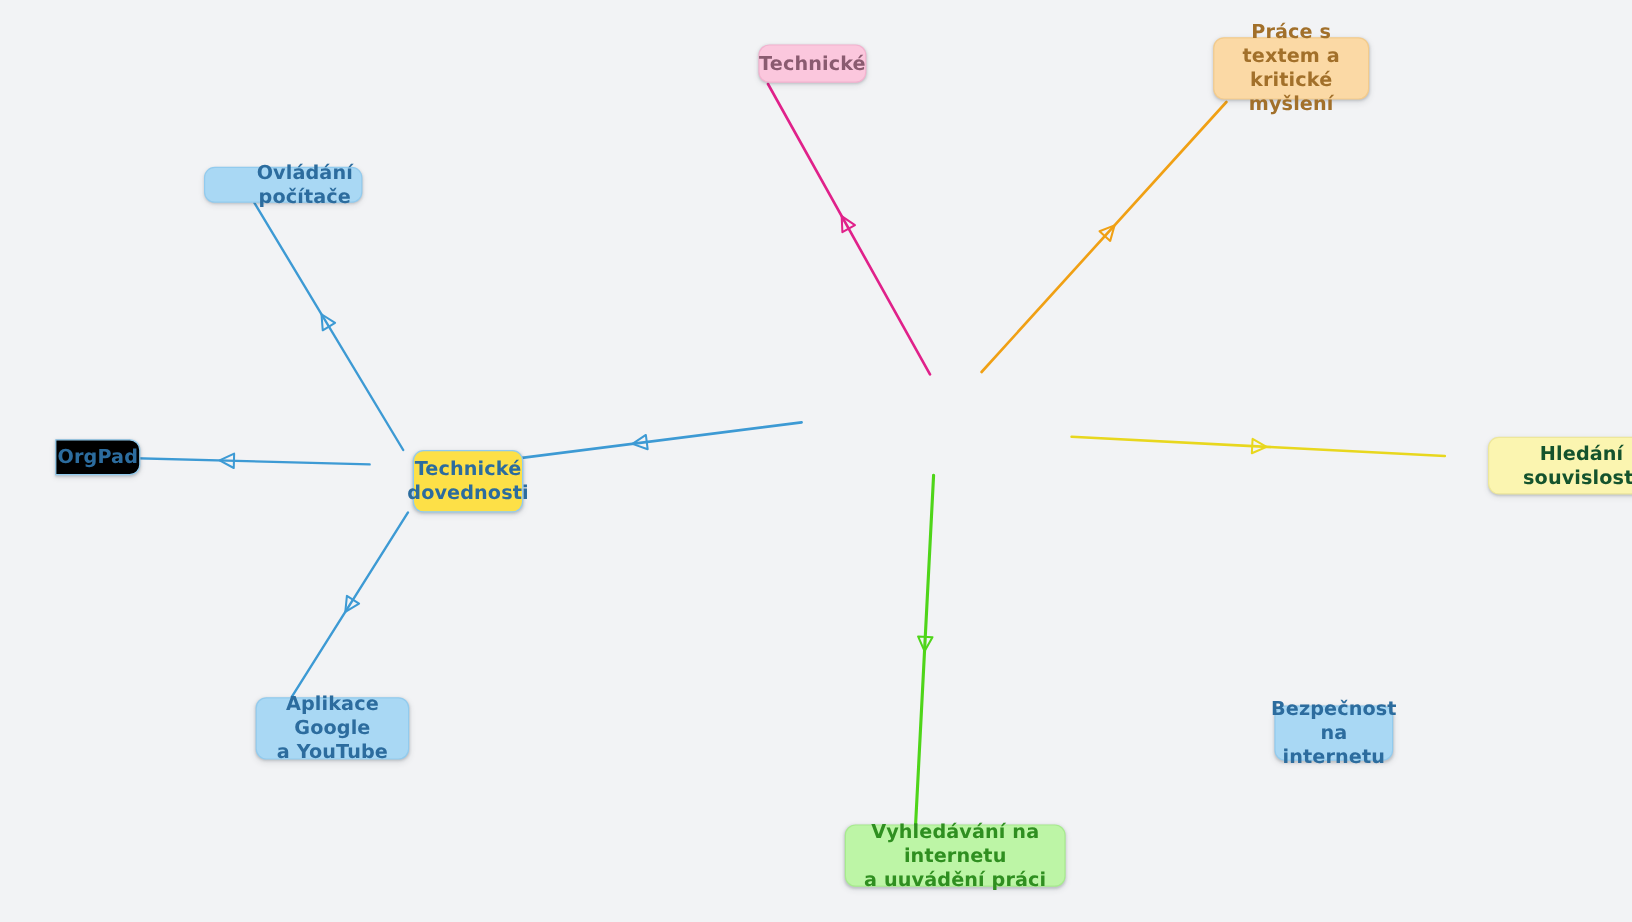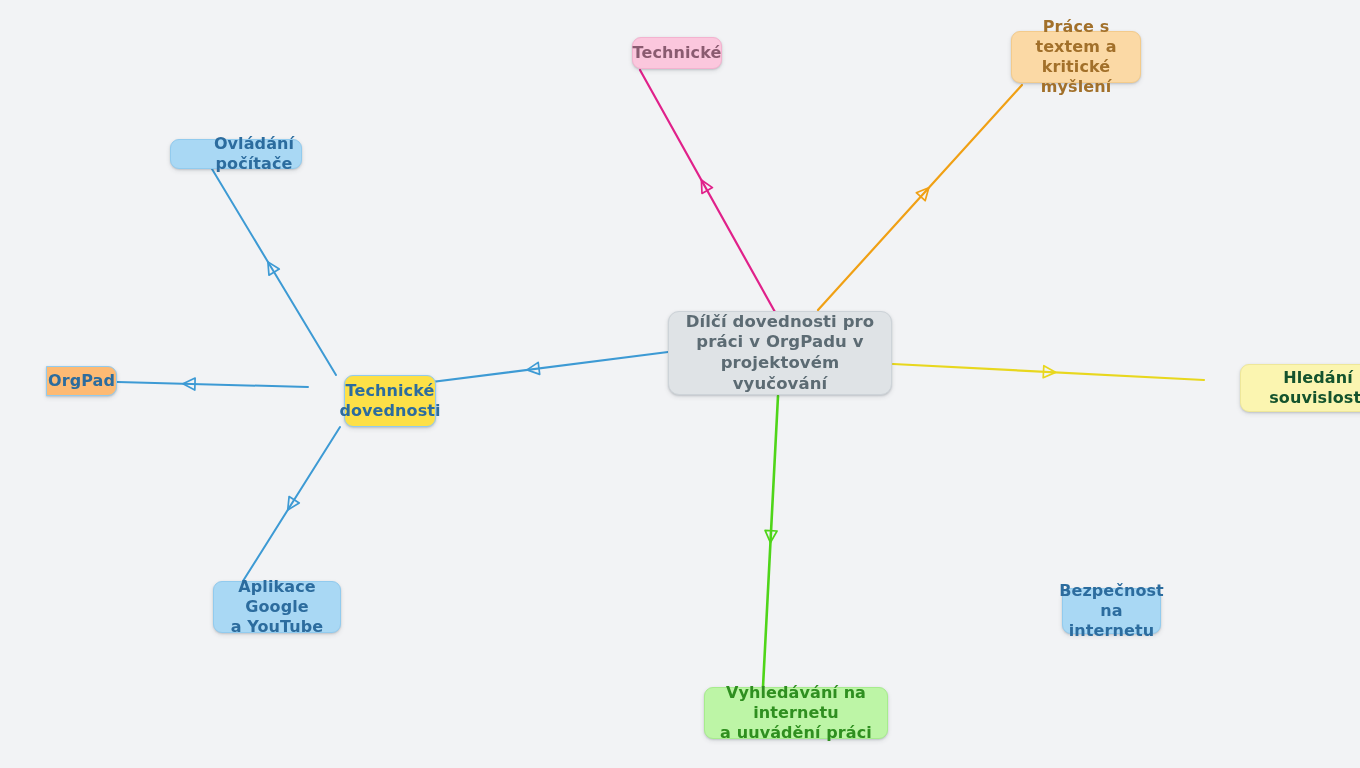--- a/index.html
+++ b/index.html
@@ -93,30 +93,27 @@
       </g>
       <g>
         <line x1="308" y1="387" x2="81" y2="381" stroke="#3d9ad4" stroke-width="2" stroke-linecap="round"></line>
         <path d="M 7,0 L -5,-6 L -5,6 Z" fill="none" stroke="#3d9ad4" stroke-width="1.7" stroke-linejoin="round" transform="translate(189.95999999999998,383.88) rotate(-178.4859266393649)"></path>
       </g>
       <g>
         <line x1="340" y1="427" x2="243" y2="581" stroke="#3d9ad4" stroke-width="2" stroke-linecap="round"></line>
         <path d="M 7,0 L -5,-6 L -5,6 Z" fill="none" stroke="#3d9ad4" stroke-width="1.7" stroke-linejoin="round" transform="translate(291.5,504) rotate(122.20560060923484)"></path>
       </g>
     </svg>
-<div class="node node-central" style="left: 668px; top: 311px; width: 224px; height: 84px; background: rgb(223, 227, 230); color: rgb(92, 107, 115); border: 1px solid rgb(205, 211, 216);">Dílčí dovednosti pro
-práci v OrgPadu v
-projektovém vyučování</div>
     <div class="node node-sub" style="left: 596px; top: 37px; width: 90px; height: 32px; background: rgb(251, 199, 221); color: rgb(138, 91, 112); border: 1px solid rgb(243, 178, 207);">Technické</div>
     <div class="node node-sub" style="left: 975px; top: 31px; width: 130px; height: 52px; background: rgb(251, 217, 165); color: rgb(162, 112, 42); border: 1px solid rgb(243, 203, 140);">Práce s textem a
 kritické myšlení</div>
     <div class="node node-sub clip-right" style="left: 1204px; top: 364px; width: 156px; height: 48px; background: rgb(251, 245, 176); color: #14532d; border: 1px solid rgb(238, 231, 154);">Hledání souvislostí</div>
     <div class="node node-sub" style="left: 668px; top: 687px; width: 184px; height: 52px; background: rgb(189, 245, 166); color: rgb(47, 143, 32); border: 1px solid rgb(167, 236, 141);">Vyhledávání na internetu
 a uuvádění práci</div>
     <div class="node node-sub" style="left: 308px; top: 375px; width: 92px; height: 52px; background: #fde047; color: rgb(44, 108, 158); border: 1px solid rgb(146, 203, 238);">Technické
 dovednosti</div>
     <div class="node node-sub" style="left: 134px; top: 139px; width: 132px; height: 30px; background: rgb(169, 216, 244); color: rgb(44, 108, 158); border: 1px solid rgb(146, 203, 238); padding-left: 48px;">Ovládání počítače</div>
-    <div class="node node-sub clip-left" style="left: 10px; top: 366px; width: 71px; height: 30px; background: #fdba74; color: rgb(44, 108, 158); border: 1px solid rgb(146, 203, 238);">OrgPad</div>
+    <div class="node node-sub clip-left" style="left: 10px; top: 366px; width: 71px; height: 30px; background: #000000; color: rgb(44, 108, 158); border: 1px solid rgb(146, 203, 238);">OrgPad</div>
     <div class="node node-sub" style="left: 1026px; top: 588px; width: 99px; height: 46px; background: rgb(169, 216, 244); color: rgb(44, 108, 158); border: 1px solid rgb(146, 203, 238);">Bezpečnost
 na internetu</div>
     <div class="node node-sub" style="left: 177px; top: 581px; width: 128px; height: 52px; background: rgb(169, 216, 244); color: rgb(44, 108, 158); border: 1px solid rgb(146, 203, 238);">Aplikace Google
 a YouTube</div>
   </div>
 
 </body></html>

